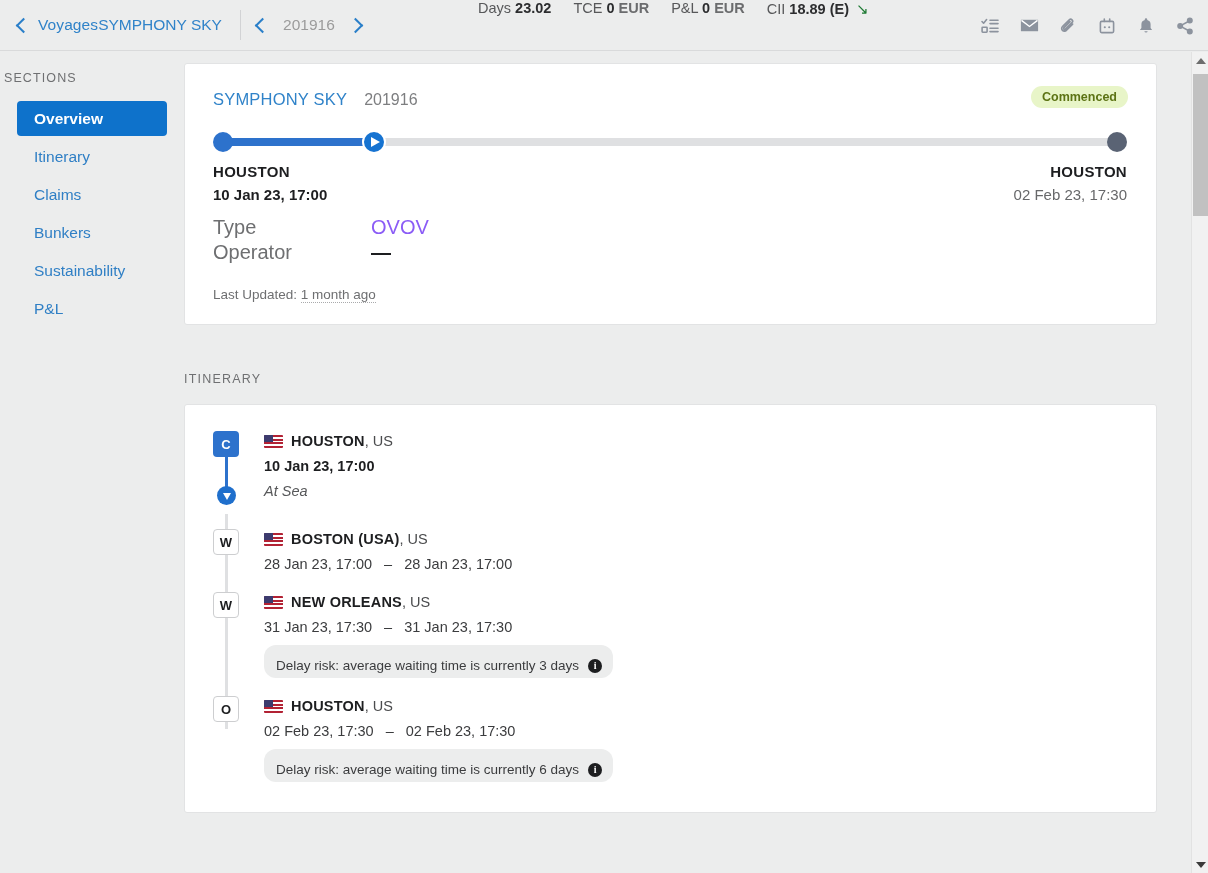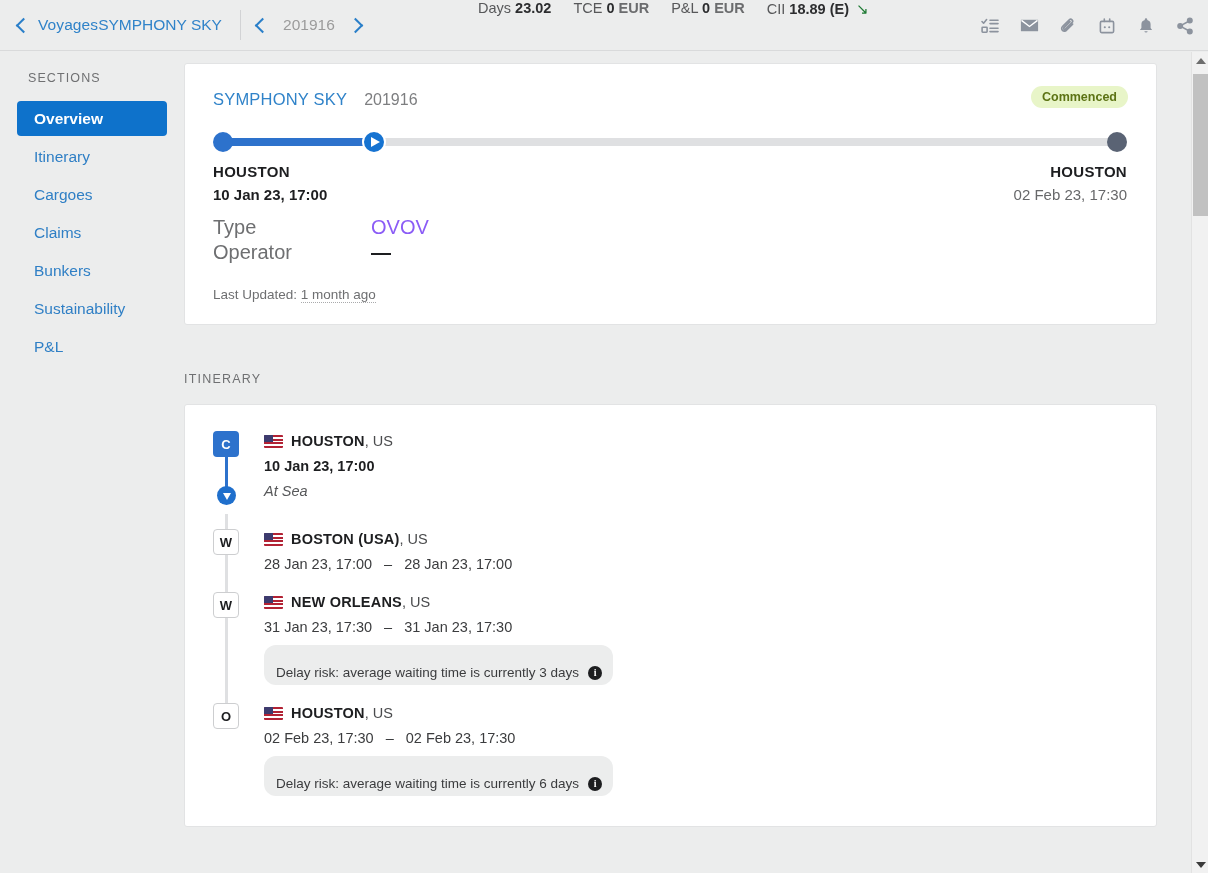--- a/index.html
+++ b/index.html
@@ -133,21 +133,21 @@
   .sidebar {
     width: 184px;
     flex: 0 0 184px;
     padding-top: 20px;
     box-sizing: border-box;
   }
   .sections-label {
     font-size: 12.5px;
     letter-spacing: 1.1px;
     color: #6f7072;
-    padding-left: 28px;
+    padding-left: 4px;
     margin-bottom: 16px;
   }
   .nav-item {
     height: 35px;
     display: flex;
     align-items: center;
     padding-left: 17px;
     margin: 0 17px 3px 17px;
     border-radius: 4px;
     color: #2f7fc5;
@@ -404,21 +404,21 @@
   .at-sea {
     font-size: 14.5px;
     font-style: italic;
     color: #57585a;
   }
   .risk-pill {
     display: inline-flex;
     align-items: center;
     background: #eceded;
     border-radius: 12px;
-    padding: 20px 11px 5px 12px;
+    padding: 13px 11px 5px 12px;
     margin-top: 10px;
     font-size: 13.5px;
     color: #3b3c3e;
   }
   .info-icon {
     width: 14px; height: 14px;
     border-radius: 50%;
     background: #1d1e20;
     color: #fff;
     font-size: 10px;
@@ -558,23 +558,20 @@
 
   <div class="sidebar">
     <div class="sections-label">SECTIONS</div>
     <div class="nav-item active">
       <span>Overview</span>
     </div>
     <div class="nav-item">
       <span>Itinerary</span>
     </div>
     <div class="nav-item">
-      <span>Cargoes</span>
-    </div>
-    <div class="nav-item">
       <span>Claims</span>
     </div>
     <div class="nav-item">
       <span>Bunkers</span>
     </div>
     <div class="nav-item">
       <span>Sustainability</span>
     </div>
     <div class="nav-item">
       <span>P&amp;L</span>

